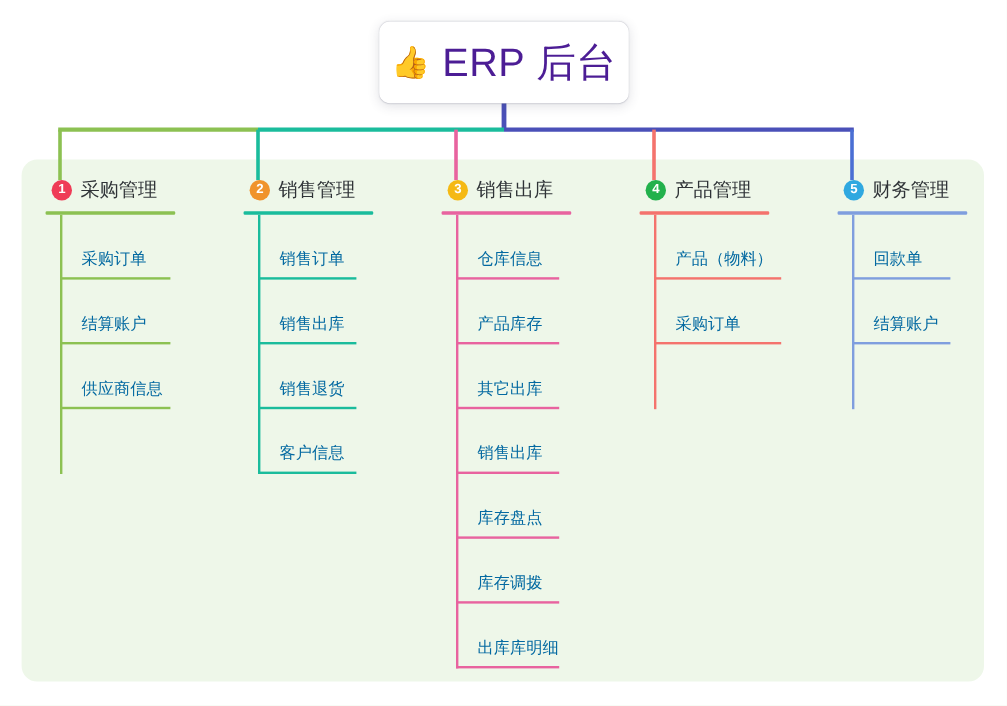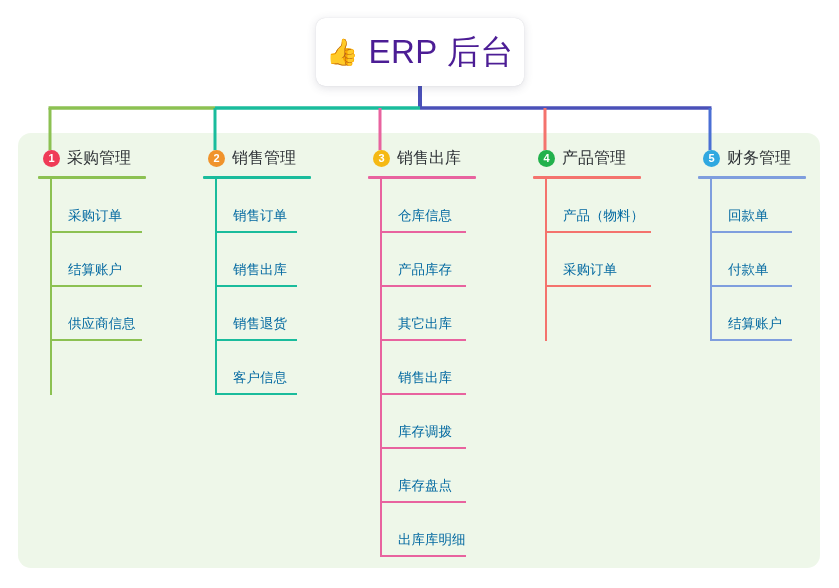--- a/index.html
+++ b/index.html
@@ -162,25 +162,25 @@
           </div>
           <div class="leaf">
             <span class="leaf-label">其它出库</span>
             <div class="leaf-rule" style="background: rgb(232, 99, 159); width: 86px;"></div>
           </div>
           <div class="leaf">
             <span class="leaf-label">销售出库</span>
             <div class="leaf-rule" style="background: rgb(232, 99, 159); width: 86px;"></div>
           </div>
           <div class="leaf">
+            <span class="leaf-label">库存盘点</span>
+            <div class="leaf-rule" style="background: rgb(232, 99, 159); width: 86px;"></div>
+          </div>
+          <div class="leaf">
             <span class="leaf-label">库存调拨</span>
-            <div class="leaf-rule" style="background: rgb(232, 99, 159); width: 86px;"></div>
-          </div>
-          <div class="leaf">
-            <span class="leaf-label">库存盘点</span>
             <div class="leaf-rule" style="background: rgb(232, 99, 159); width: 86px;"></div>
           </div>
           <div class="leaf">
             <span class="leaf-label">出库库明细</span>
             <div class="leaf-rule" style="background: rgb(232, 99, 159); width: 86px;"></div>
           </div>
         </div>
       </div>
       <div class="col" style="left: 533px;">
         <div class="col-head">
@@ -206,24 +206,20 @@
           <span class="col-title">财务管理</span>
         </div>
         <div class="col-rule" style="background: rgb(127, 158, 222); width: 108px;"></div>
         <div class="leaves" style="height: 162px;">
           <div class="spine" style="background: rgb(127, 158, 222); height: 162px;"></div>
           <div class="leaf">
             <span class="leaf-label">回款单</span>
             <div class="leaf-rule" style="background: rgb(127, 158, 222); width: 82px;"></div>
           </div>
           <div class="leaf">
-            <span class="leaf-label">付款单</span>
-            <div class="leaf-rule" style="background: rgb(127, 158, 222); width: 82px;"></div>
-          </div>
-          <div class="leaf">
             <span class="leaf-label">结算账户</span>
             <div class="leaf-rule" style="background: rgb(127, 158, 222); width: 82px;"></div>
           </div>
         </div>
       </div>
     </div>
 
 </div>
 
 </body></html>

